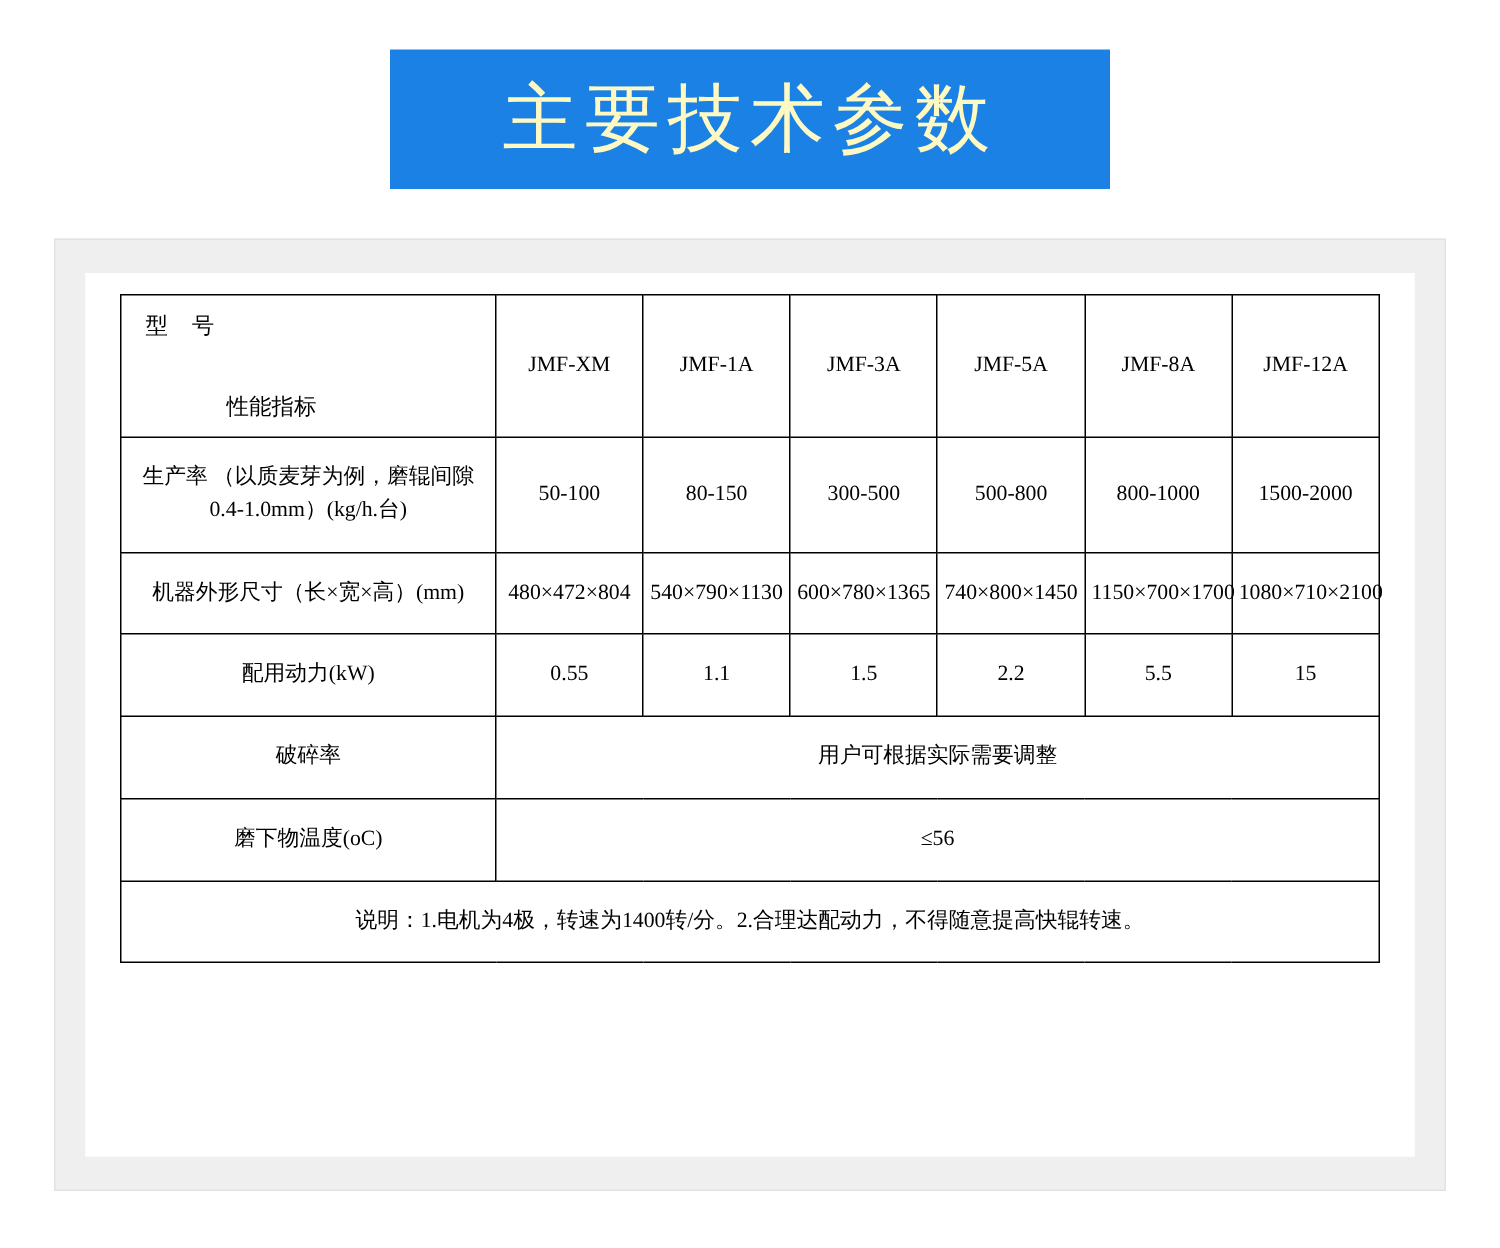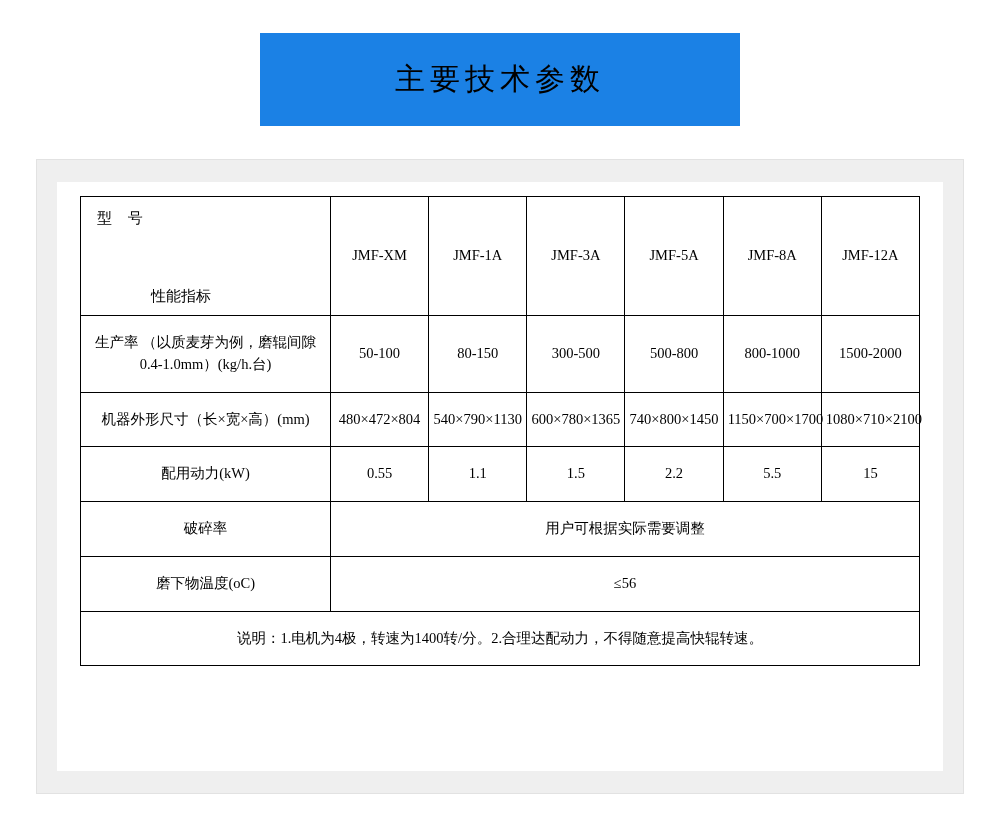--- a/index.html
+++ b/index.html
@@ -27,22 +27,22 @@
   }
   .banner {
     background: #1b81e5;
     width: 480px;
     height: 93px;
     display: flex;
     align-items: center;
     justify-content: center;
   }
   .banner-text {
-    color: #000000;
-    font-size: 30px;
+    color: #fef9c3;
+    font-size: 50px;
     letter-spacing: 5px;
     font-family: "DejaVu Sans", "Liberation Sans", sans-serif;
     font-weight: normal;
   }
 
   
   .frame {
     position: absolute;
     left: 36px;
     top: 159px;
@@ -81,21 +81,21 @@
     text-align: left;
     padding-left: 10px;
     padding-right: 6px;
   }
   .col-head { width: 250px; }
 
   
   .hdr-cell {
     height: 86px;
     position: relative;
-    padding: 16px !important;
+    padding: 4px !important;
   }
   .hdr-top {
     position: absolute;
     top: 10px;
     left: 16px;
     font-size: 15px;
     letter-spacing: 6px;
   }
   .hdr-bottom {
     position: absolute;

